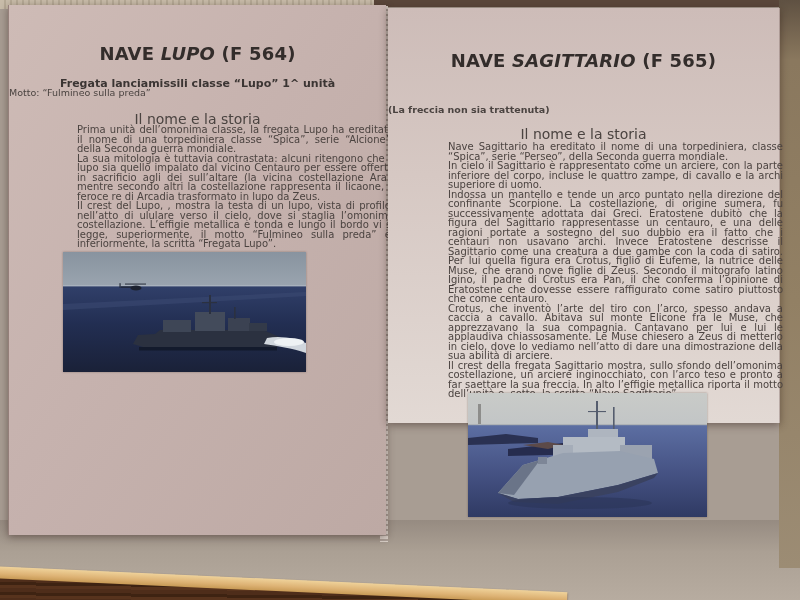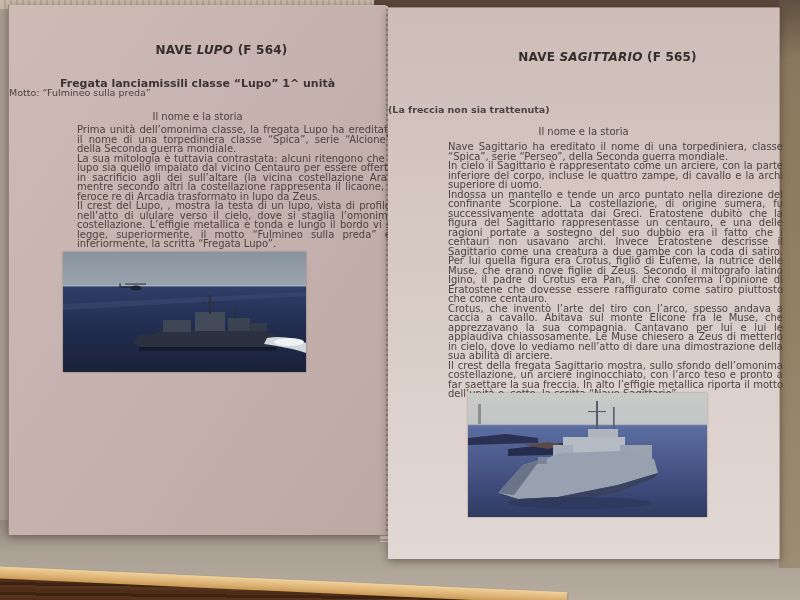--- a/index.html
+++ b/index.html
@@ -33,36 +33,36 @@
     background:repeating-linear-gradient(178deg,#4e2d1a 0 4px,#3e2312 4px 7px,#57331d 7px 10px);
   }
   
   .page{position:absolute;box-shadow:0 2px 8px rgba(40,20,15,.45);}
   .page-left{
     left:8px;top:5px;width:377px;height:530px;
     background:linear-gradient(125deg,#cebbb6 0,#c6b2ae 45%,#bda9a4 100%);
     border-left:1px solid rgba(125,103,97,.65);
   }
   .page-right{
-    left:388px;top:8px;width:391px;height:551px;
+    left:388px;top:8px;width:391px;height:415px;
     background:linear-gradient(180deg,#cdbcb8 0,#d6c8c3 40%,#e2d9d4 100%);
     border-right:1px solid rgba(125,103,97,.4);
   }
   .perforation-strip{
     position:absolute;left:380px;top:6px;width:8px;height:536px;
     background:repeating-linear-gradient(180deg,#d9d0c8 0 3px,#ab9f97 3px 5px);
   }
   
   .title{position:absolute;width:100%;text-align:center;font-weight:bold;
-    font-size:12px;letter-spacing:.2px;color:#332d2b;padding-left:24px;}
+    font-size:18px;letter-spacing:.2px;color:#332d2b;}
   .title em{font-style:italic;}
   .subtitle{position:absolute;width:100%;text-align:center;font-size:11px;color:#3b3533;}
   .subtitle.bold{font-weight:bold;}
   .motto{position:absolute;width:100%;text-align:left;font-size:9.5px;color:#4a4340;}
-  .section-heading{position:absolute;width:100%;text-align:center;font-size:10px;color:#4a4340;}
+  .section-heading{position:absolute;width:100%;text-align:center;font-size:14px;color:#4a4340;}
   .body-text{position:absolute;font-size:10px;line-height:9.5px;text-align:justify;color:#4b4340;margin-left:40px;}
   .body-text p{margin:0;}
   
   .photo{position:absolute;overflow:hidden;box-shadow:0 0 2px rgba(60,40,35,.4);}
   .photo svg{display:block;}
 </style>
 </head>
 <body>
 
 <div id="stage">

